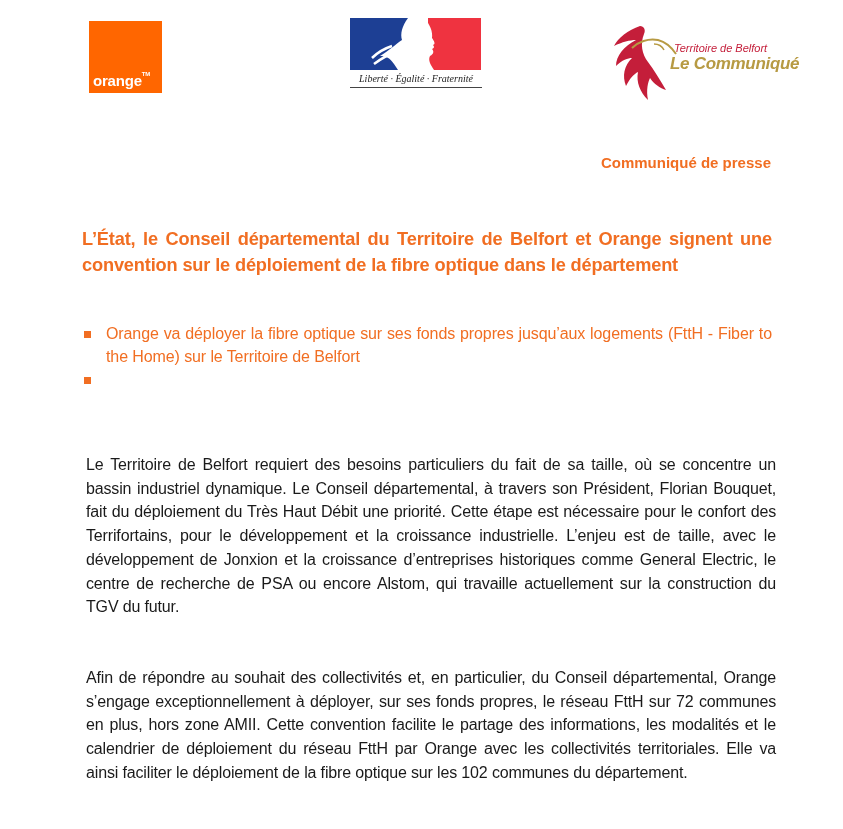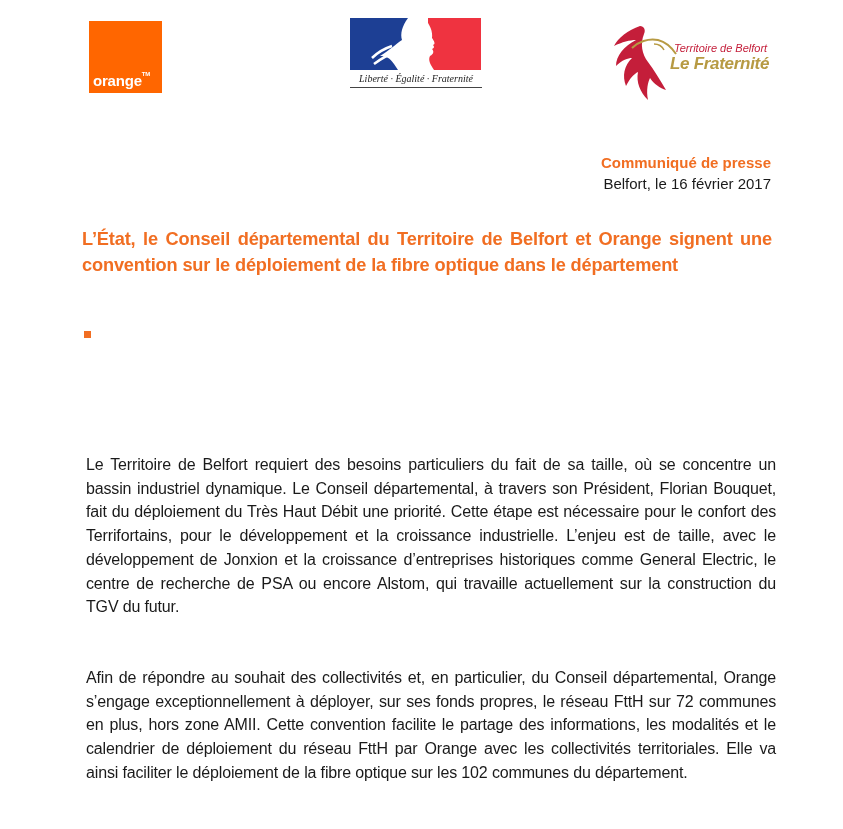--- a/index.html
+++ b/index.html
@@ -71,33 +71,33 @@
   <div class="rule"></div>
 </div>
 
 <div class="logo-tb">
   <svg width="70" height="85" viewBox="0 0 70 85">
     <path d="M30,6 C18,10 8,18 4,26 C12,22 20,20 26,20 C14,26 6,36 6,46 C12,40 18,38 22,38 C14,46 12,56 16,66 C20,58 24,54 28,52 C26,62 30,72 38,80 C36,70 38,62 40,58 C44,64 50,68 56,70 C50,60 44,50 38,42 C32,34 30,24 34,14 C36,10 34,6 30,6 Z" fill="#c41e3a"></path>
     <path d="M22,28 C28,22 38,18 48,20 C56,22 62,28 66,34" stroke="#b79a43" stroke-width="2" fill="none"></path>
     <path d="M44,24 C48,24 52,26 54,30" stroke="#b79a43" stroke-width="1.5" fill="none"></path>
   </svg>
   <div class="l1">Territoire de Belfort</div>
-  <div class="l2">Le Fraternité</div>
+  <div class="l2">Le Communiqué</div>
 </div>
 
 <div class="press">
   <div class="kind">Communiqué de presse</div>
-  <div class="date">Belfort, le 16 février 2017</div>
 </div>
 
 <div class="title">L’État, le Conseil départemental du Territoire de Belfort et Orange signent une convention sur le déploiement de la fibre optique dans le département</div>
 
 <ul class="bullets">
   <li>
     <span class="sq"></span>
+    <span>Orange va déployer la fibre optique sur ses fonds propres jusqu’aux logements (FttH - Fiber to the Home) sur le Territoire de Belfort</span>
   </li>
   <li>
     <span class="sq"></span>
   </li>
 </ul>
 
 <p class="para p1">Le Territoire de Belfort requiert des besoins particuliers du fait de sa taille, où se concentre un bassin industriel dynamique. Le Conseil départemental, à travers son Président, Florian Bouquet, fait du déploiement du Très Haut Débit une priorité. Cette étape est nécessaire pour le confort des Terrifortains, pour le développement et la croissance industrielle.  L’enjeu est de taille, avec le développement de Jonxion et la croissance d’entreprises historiques comme General Electric, le centre de recherche de PSA ou encore Alstom, qui travaille actuellement sur la construction du TGV du futur.</p>
 <p class="para p2">Afin de répondre au souhait des collectivités et, en particulier, du Conseil départemental, Orange s’engage exceptionnellement à déployer, sur ses fonds propres, le réseau FttH sur 72 communes en plus, hors zone AMII. Cette convention facilite le partage des informations, les modalités et le calendrier de déploiement du réseau FttH par Orange avec les collectivités territoriales. Elle va ainsi faciliter le déploiement de la fibre optique sur les 102 communes du département.</p>
 
 </body></html>

